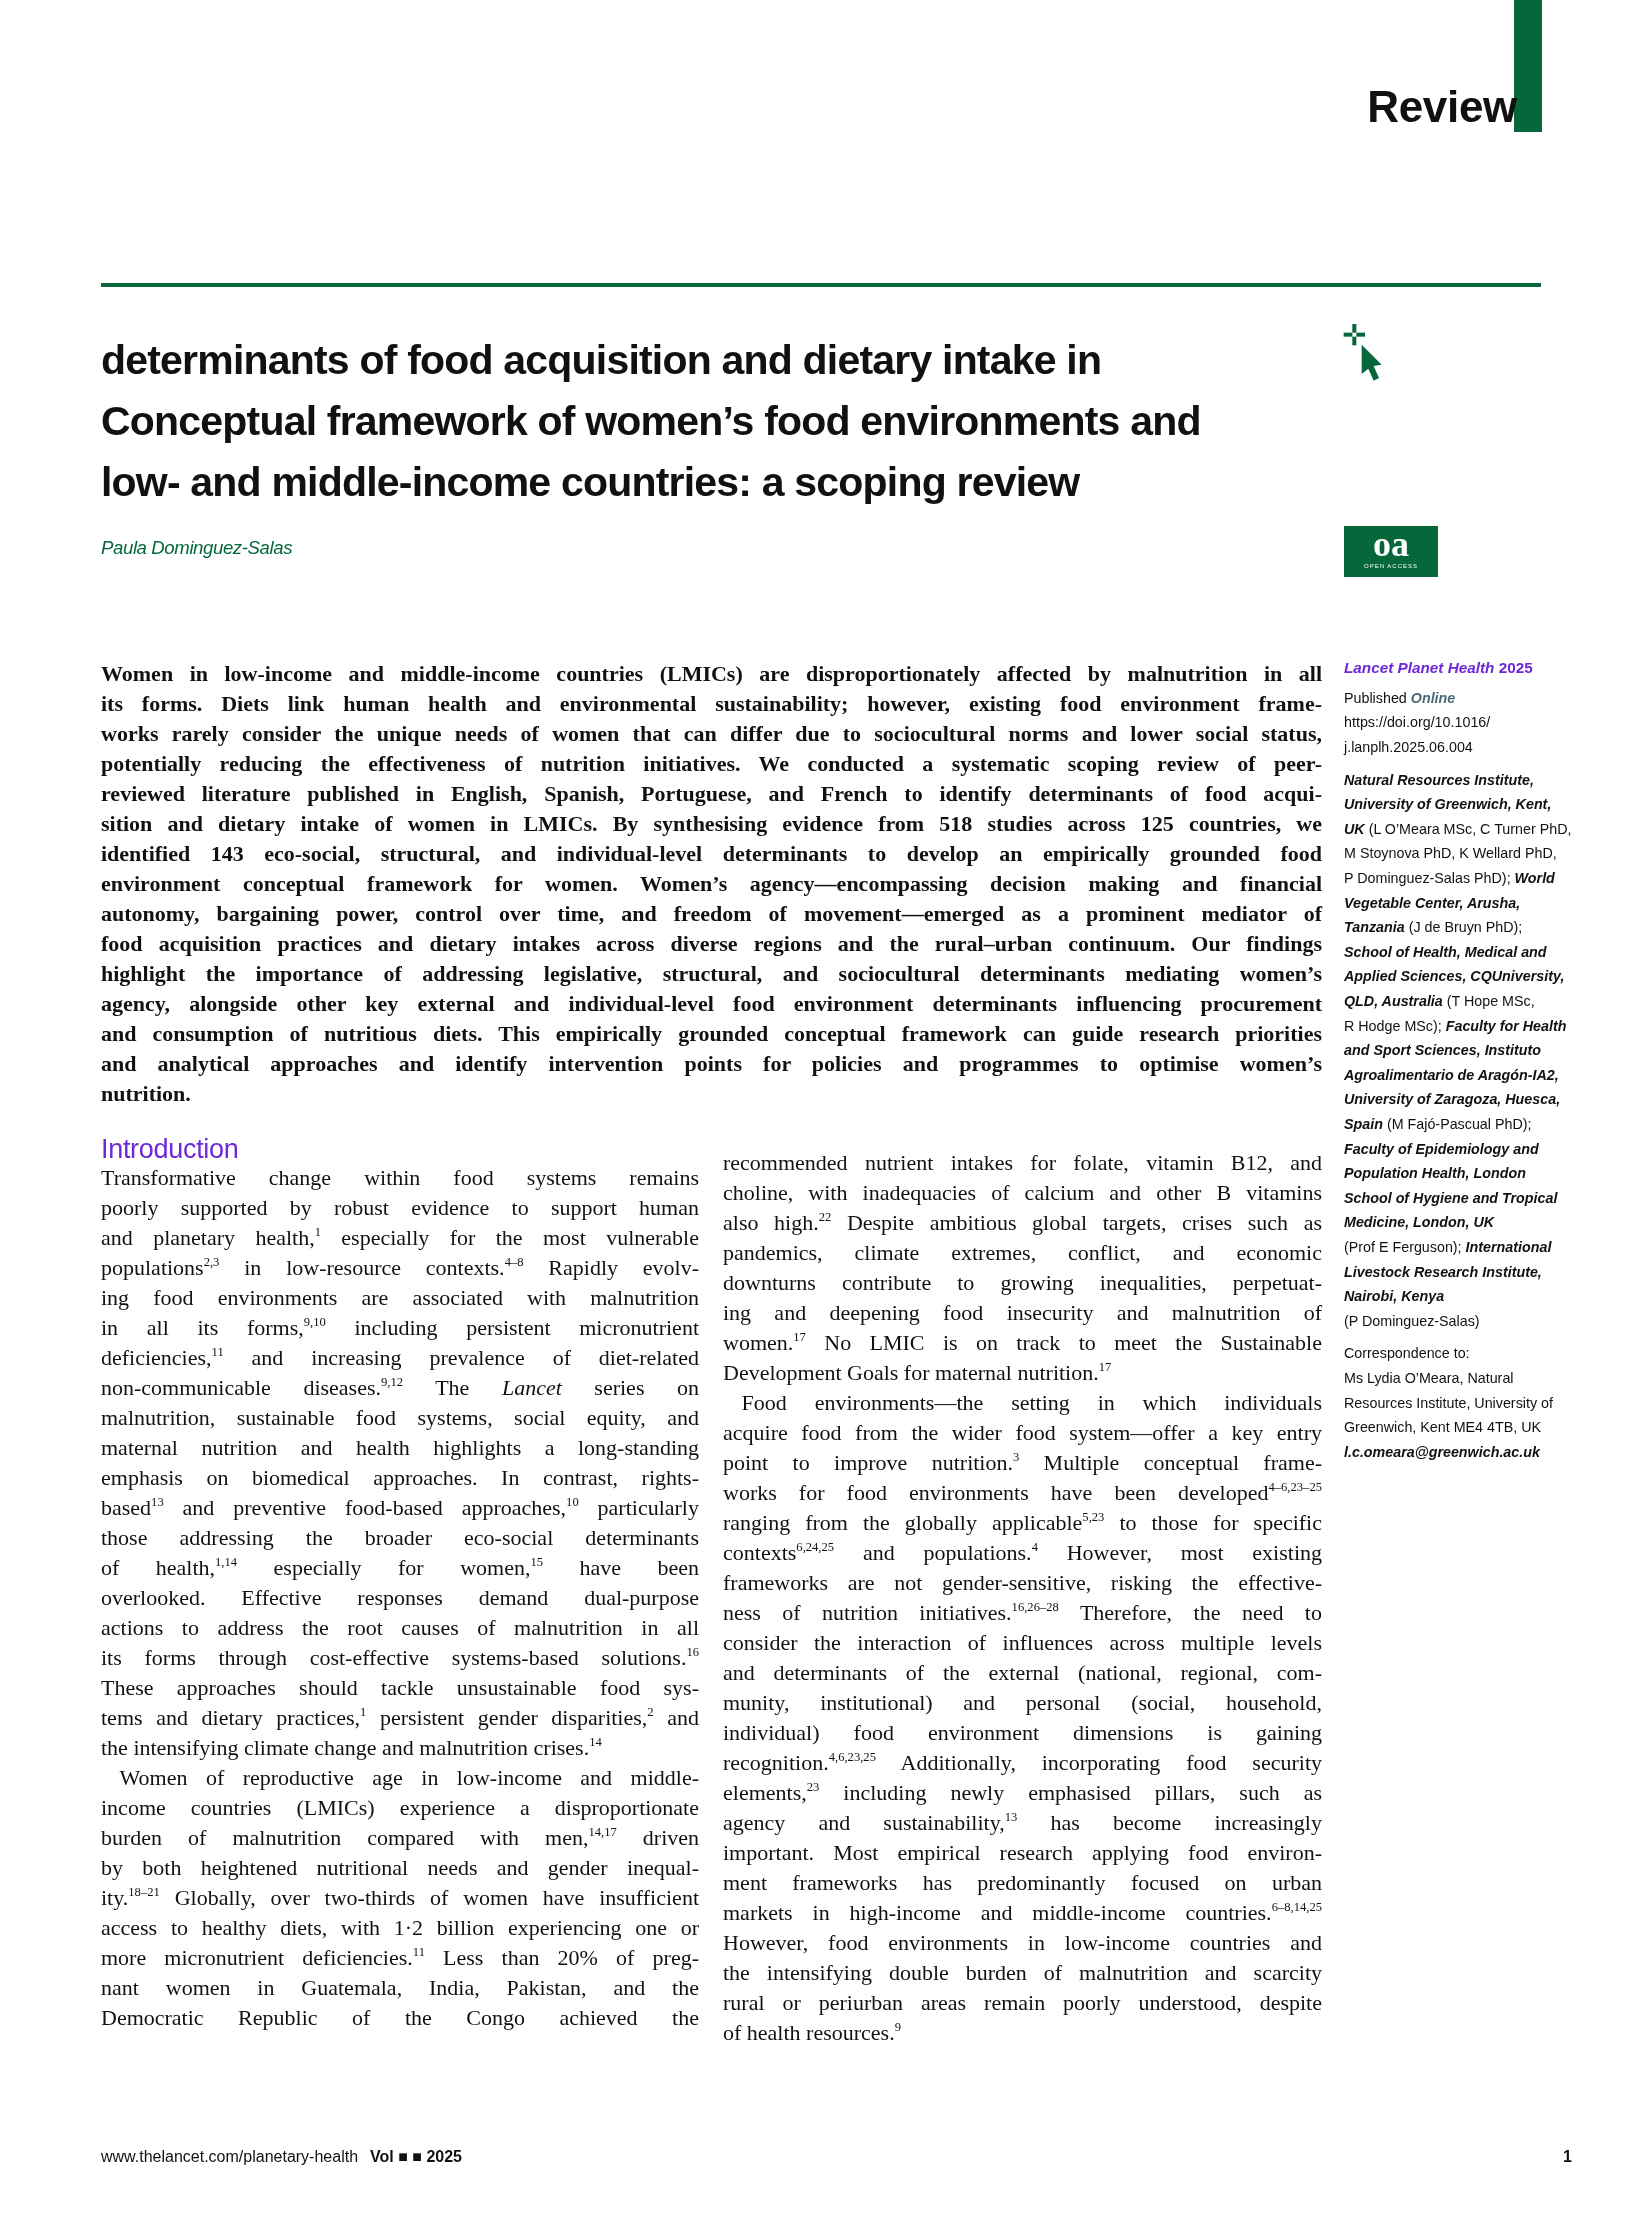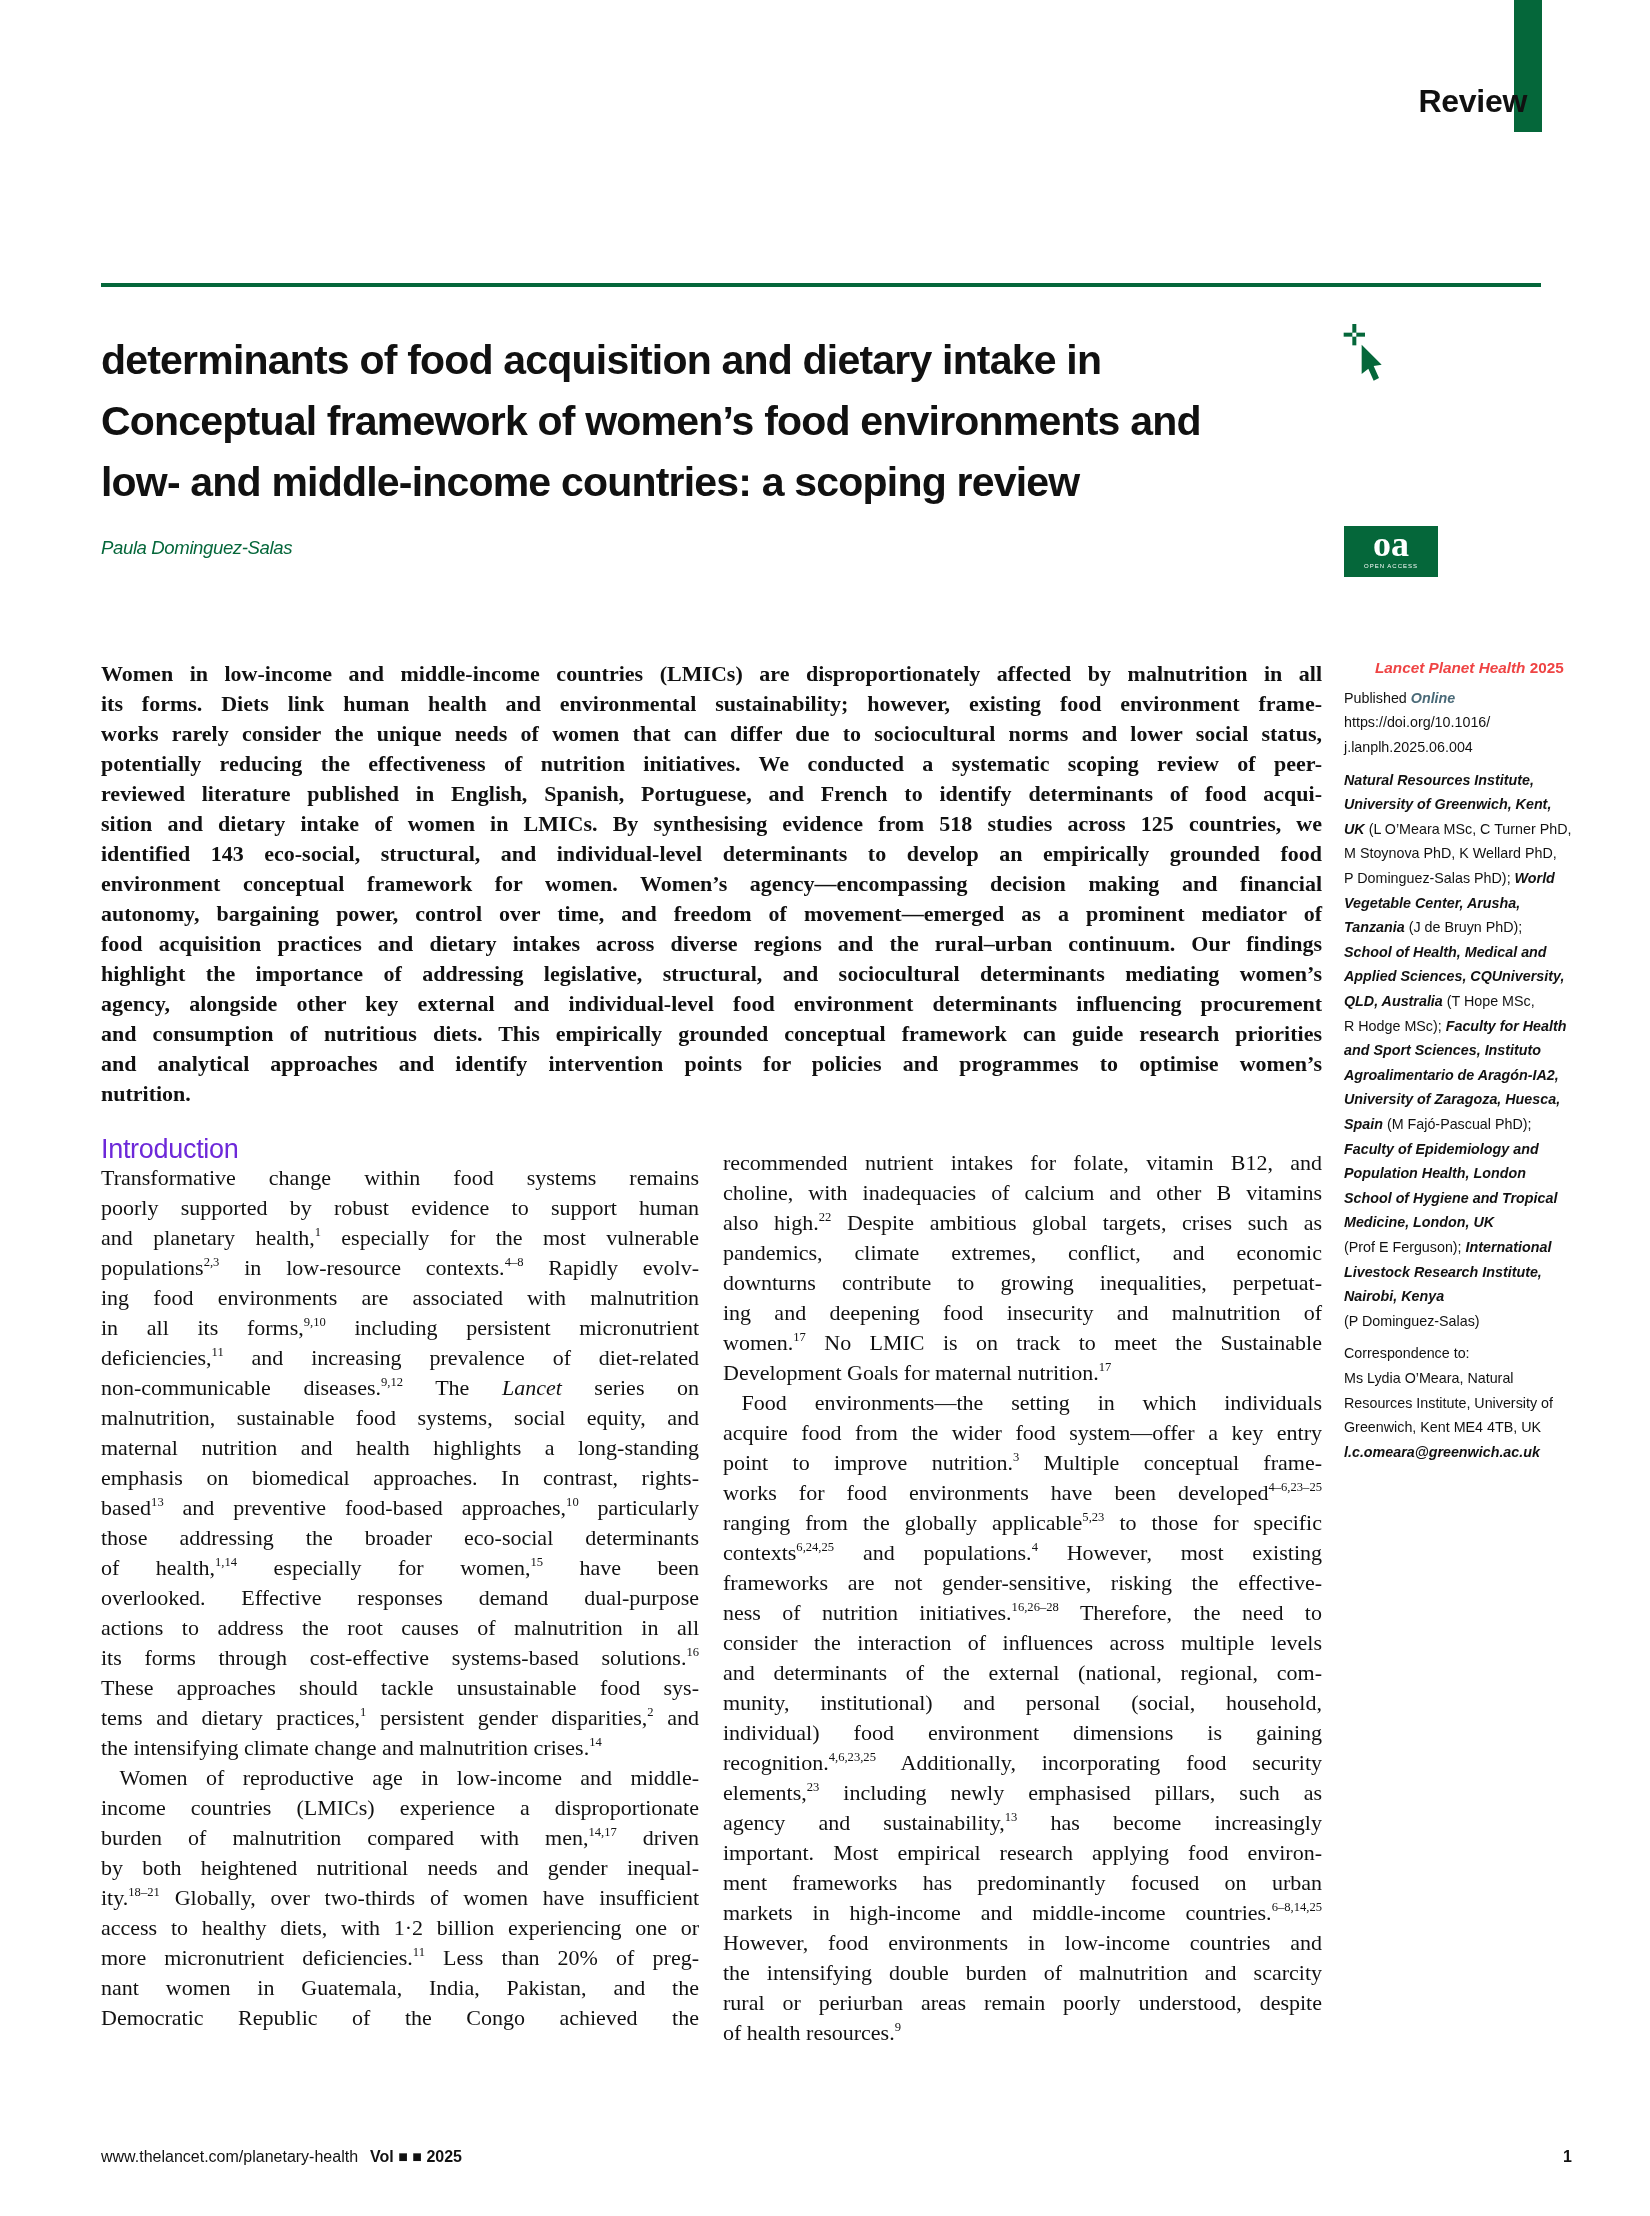--- a/index.html
+++ b/index.html
@@ -2,22 +2,22 @@
 <html style="font-size:10.6px"><head>
 <meta charset="utf-8">
 <style>
   html, body { margin: 0; padding: 0; background: #ffffff; }
   body { width: 1651px; height: 2216px; position: relative; overflow: hidden; }
   .abs { position: absolute; }
 
   
   #top-bar { left: 1514px; top: 0; width: 28px; height: 132px; background: #05673a; }
   #top-rule { left: 101px; top: 283px; width: 1440px; height: 4px; background: #05673a; }
-  #section-label { right: 124px; top: 85px; font-family: "Liberation Sans", sans-serif; font-weight: bold;
-    font-size: 32px; color: #111; letter-spacing: -0.3px; line-height: 1; }
+  #section-label { right: 134px; top: 85px; font-family: "Liberation Sans", sans-serif; font-weight: bold;
+    font-size: 44px; color: #111; letter-spacing: -0.3px; line-height: 1; }
 
   
   #title { left: 101px; top: 330px; width: 1225px; font-family: "Liberation Sans", sans-serif; font-weight: bold;
     font-size: 41px; line-height: 61px; color: #111; letter-spacing: -0.8px; }
   #title .tl { display: block; white-space: nowrap; }
 
   
   #authors { left: 101px; top: 532px; width: 1225px; font-family: "Liberation Sans", sans-serif; font-style: italic;
     font-size: 18.6px; line-height: 31px; color: #05673a; letter-spacing: -0.4px; }
   #authors .al { display: block; white-space: nowrap; }
@@ -37,21 +37,21 @@
   
   .col { font-family: "Liberation Serif", serif; font-size: 22px; line-height: 30px; color: #111; width: 598px; }
   #col1 { left: 101px; top: 1134px; }
   #col2 { left: 723px; top: 1148px; width: 599px; }
   #intro-heading { display: block; font-family: "Liberation Sans", sans-serif; font-size: 27px; line-height: 31px; color: #6d28d9; height: 29px; margin-bottom: 0; letter-spacing: -0.3px; }
   sup { font-size: 12.6px; line-height: 0; vertical-align: 8.7px; }
   .indent { padding-left: 18.6px; }
 
   
   #sidebar { left: 1344px; top: 656px; width: 220px; font-family: "Liberation Sans", sans-serif; font-size: 14.3px; line-height: 24.6px; color: #111; }
-  #sidebar .sb-journal { display: block; font-weight: bold; font-style: italic; color: #ef4444; font-size: 15.3px; margin-bottom: 5.3px; margin-left: 31px; }
+  #sidebar .sb-journal { display: block; font-weight: bold; font-style: italic; color: #6d28d9; font-size: 15.3px; margin-bottom: 5.3px; }
   #sidebar .sb-journal .yr { font-style: normal; }
   #sidebar .sb-line { display: block; white-space: nowrap; }
   #sidebar .sb-online { color: #4a6a78; font-weight: bold; font-style: italic; }
   #sidebar .b { font-weight: bold; font-style: italic; }
   #sidebar .gap { display: block; height: 8px; }
 
   
   #footer-left { left: 101px; top: 2148px; font-family: "Liberation Sans", sans-serif; font-size: 16px; color: #111; white-space: nowrap; }
   #footer-left .vol { font-weight: bold; margin-left: 12px; }
   #footer-page { left: 1563px; top: 2148px; font-family: "Liberation Sans", sans-serif; font-weight: bold; font-size: 16px; color: #111; }

